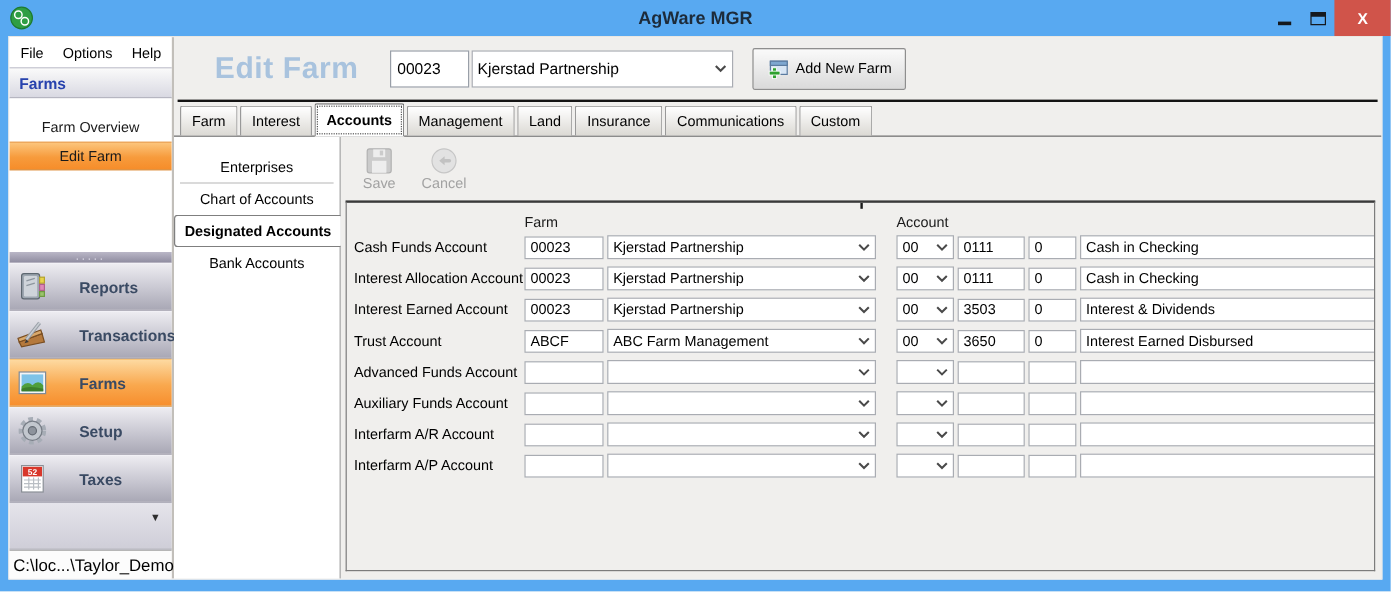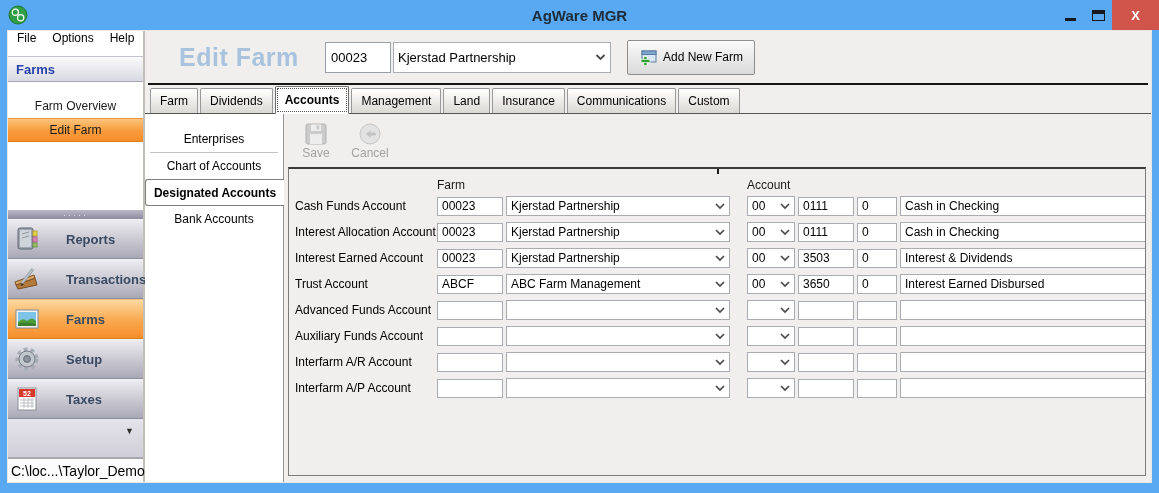--- a/index.html
+++ b/index.html
@@ -16,21 +16,21 @@
   .ctrl.min { width:28px; }
   .minline { width:11px; height:0; border-bottom:3px solid #15191e; margin-top:8px; }
   .ctrl.max { width:28px; }
   .maxbox { width:13px; height:11px; border:1px solid #15191e; border-top:4px solid #15191e; background:transparent; }
   .ctrl.close { width:47px; background:#d0544a; color:#fff; font-weight:bold; font-size:13px; }
 
   .frame { flex:1; margin:0 7px 10px 7px; background:#fff; display:flex; min-height:0; border:1px solid #e9e7e3; }
 
   
   .leftcol { width:137px; flex:none; display:flex; flex-direction:column; border-right:2px solid #c2bfba; background:#fff; }
-  .menubar { height:25px; flex:none; display:flex; gap:16px; padding-left:9px; font-size:12px; background:#fff; }
+  .menubar { height:25px; flex:none; display:flex; align-items:center; gap:16px; padding-left:9px; font-size:12px; background:#fff; }
   .menu-item { cursor:default; }
   .panel-header { height:26px; flex:none; display:flex; align-items:center; padding-left:8px;
     background:linear-gradient(#fafafa,#d9d9e2); border-top:1px solid #c3c3ce; border-bottom:1px solid #a6a6b4;
     font-size:13px; font-weight:bold; color:#2742ad; }
   .navlist { height:128px; flex:none; background:#fff; padding-top:12px; }
   .nav-item { height:24px; display:flex; align-items:center; justify-content:center; font-size:12px; color:#1a1a1a; }
   .nav-item.active { background:linear-gradient(#fcc57c,#f79b3c 55%,#f68d2a); border-top:1px solid #e9963c; border-bottom:1px solid #d97e1e; }
   .splitter { height:9px; flex:none; background:linear-gradient(#bab7c7,#8e8b9f); display:flex; align-items:center; justify-content:center; }
   .splitter .grip { color:#e6e4f0; font-size:9px; line-height:6px; letter-spacing:2px; }
   .bigbtn { height:40px; flex:none; display:flex; align-items:center; gap:7px; padding-left:5px;
@@ -224,21 +224,21 @@
             </svg>
           </span>
           <span>Add New Farm</span>
         </button>
       </div>
 
       <div class="black-line"></div>
 
       <div class="tabstrip">
         <div class="tab">Farm</div>
-        <div class="tab">Dividends</div>
+        <div class="tab">Interest</div>
         <div class="tab active">Accounts</div>
         <div class="tab">Management</div>
         <div class="tab">Land</div>
         <div class="tab">Insurance</div>
         <div class="tab">Communications</div>
         <div class="tab">Custom</div>
       </div>
 
       <div class="content">
 

